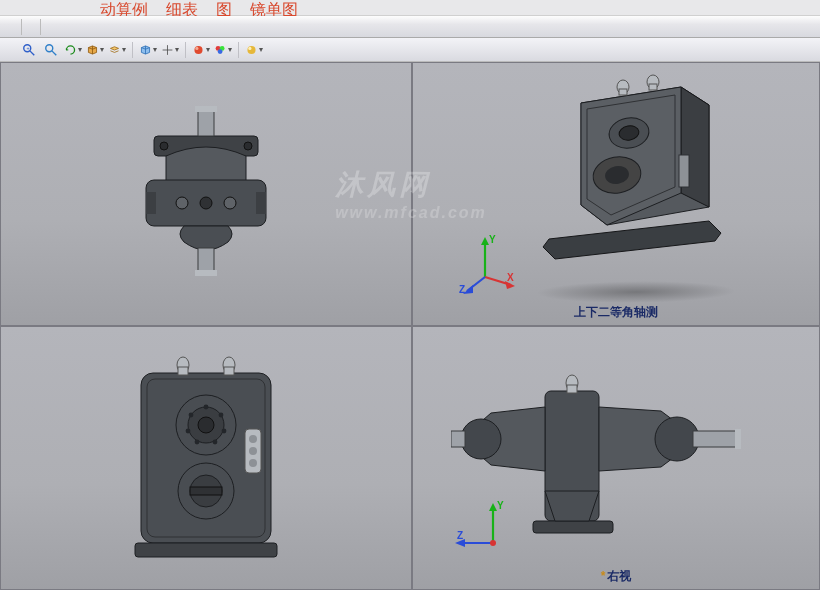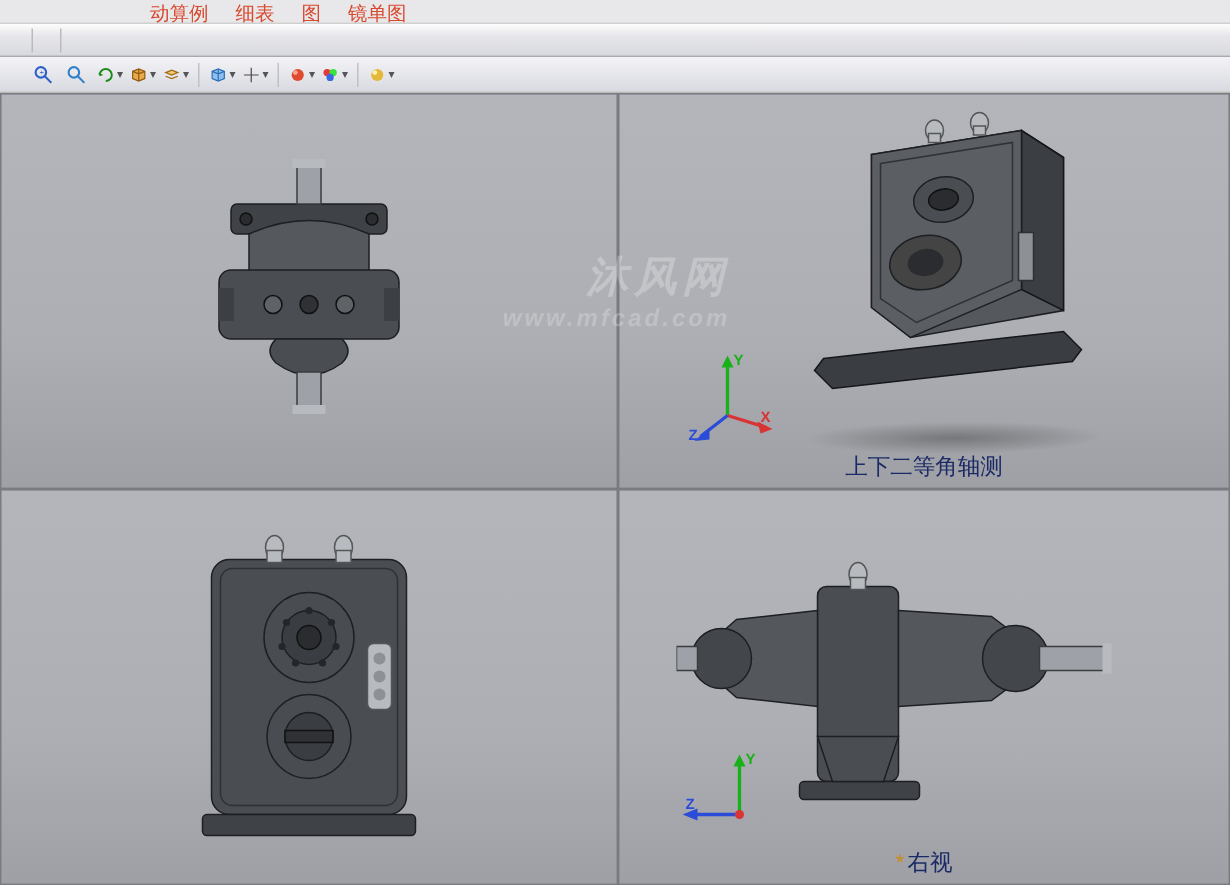--- a/index.html
+++ b/index.html
@@ -1,43 +1,43 @@
 <!DOCTYPE html>
 <html><head>
 <meta charset="utf-8">
 <style>
 * { margin: 0; padding: 0; box-sizing: border-box; }
 body { font-family: "Microsoft YaHei", Arial, sans-serif; width: 820px; height: 590px; overflow: hidden; background: #e8e8ea; }
 .app { width: 100%; height: 100%; display: flex; flex-direction: column; }
 
-.ribbon-tabs { height: 16px; background: #e8e8ea; display: flex; align-items: flex-start; gap: 18px; padding: 0 20px 0 100px; font-size: 13px; color: #d8492e; border-bottom: 1px solid #d0d0d0; }
+.ribbon-tabs { height: 16px; background: #e8e8ea; display: flex; align-items: flex-start; gap: 18px; padding: 0 20px 0 100px; font-size: 16px; color: #d8492e; border-bottom: 1px solid #d0d0d0; }
 .ribbon-tabs span { cursor: pointer; }
 
 .ribbon-bar { height: 22px; background: linear-gradient(to bottom, #fdfdfd, #e6e6ea 40%, #d8d9df); border-bottom: 1px solid #aaa; display: flex; align-items: center; padding: 0 8px; gap: 2px; font-size: 11px; color: #2b3a66; }
 .rsep { width: 1px; height: 16px; background: #bbb; margin: 0 3px; }
 
 .toolbar { height: 24px; background: linear-gradient(to bottom, #f3f3f7, #d9dae0); display: flex; align-items: center; padding: 2px 20px; gap: 4px; border-bottom: 1px solid #bbb; }
 .tool { width: 18px; height: 18px; display: flex; align-items: center; justify-content: center; cursor: pointer; color:#3a4a7a; }
 .tool.drop::after { content:"▾"; font-size:8px; margin-left:1px; color:#555; }
 .tool svg { width:14px; height:14px; }
 .tsep { width:1px; height:16px; background:#c0c0c6; margin:0 2px; }
 
 .viewport { flex:1; position:relative; background:#abacb1; display:grid; grid-template-columns:412px 1fr; grid-template-rows:1fr 1fr; }
 .pane { background: linear-gradient(to bottom, #b4b5bb 0%, #aeafb4 60%, #9fa0a5 100%); position:relative; border:1px solid #7a7a82; display:flex; align-items:center; justify-content:center; }
-.pane-label { position:absolute; bottom:4px; left:50%; transform:translateX(-50%); font-size:15px; color:#1a2a66; font-weight:normal; white-space:nowrap; }
+.pane-label { position:absolute; bottom:4px; left:50%; transform:translateX(-50%); font-size:12px; color:#1a2a66; font-weight:bold; white-space:nowrap; }
 .asterisk { color:#c98b1a; margin-right:2px; }
 
 .part { position:relative; }
 .part svg { display:block; }
 
 .triad { position:absolute; width:64px; height:64px; pointer-events:none; }
 .triad line { stroke-width:2.2; }
 .triad text { font-size:10px; font-weight:bold; }
 
-.wm { position:absolute; top:50%; left:50%; transform:translate(-50%,-50%); font-size:28px; font-weight:bold; color:rgba(255,255,255,0.26); letter-spacing:4px; pointer-events:none; font-style:italic; white-space:nowrap;text-align:right; }
+.wm { position:absolute; top:50%; left:50%; transform:translate(-50%,-50%); font-size:28px; font-weight:bold; color:rgba(255,255,255,0.26); letter-spacing:4px; pointer-events:none; font-style:italic; white-space:nowrap; }
 .wm-small { font-size:16px; letter-spacing:2px; opacity:0.85; }
 
 .shadow-iso { position:absolute; bottom:22px; left:50%; transform:translateX(-40%) skewX(-40deg); width:200px; height:22px; background:radial-gradient(ellipse at center, rgba(0,0,0,0.28), rgba(0,0,0,0) 70%); }
 </style>
 </head>
 <body>
 
 <div class="app">
 
   <div class="ribbon-tabs">

